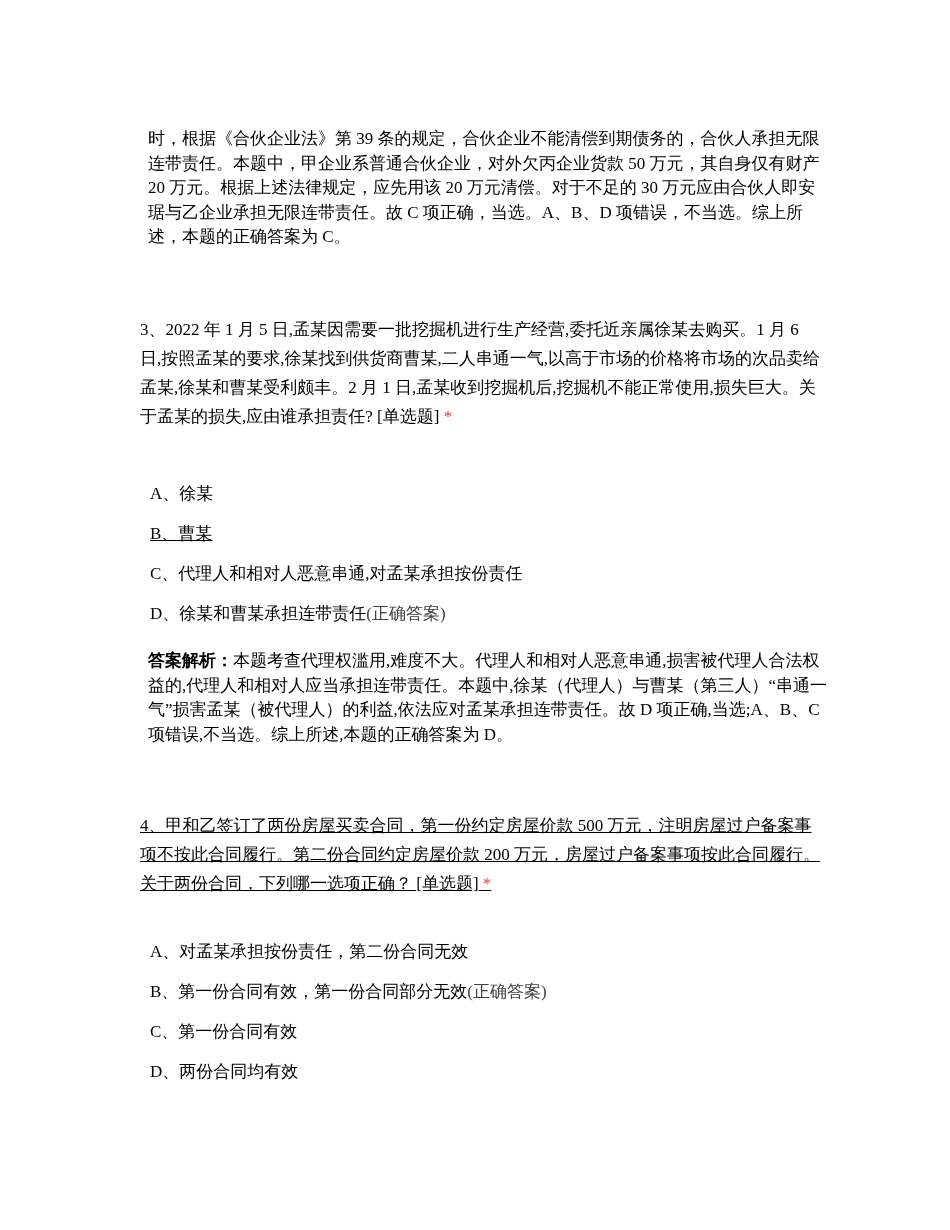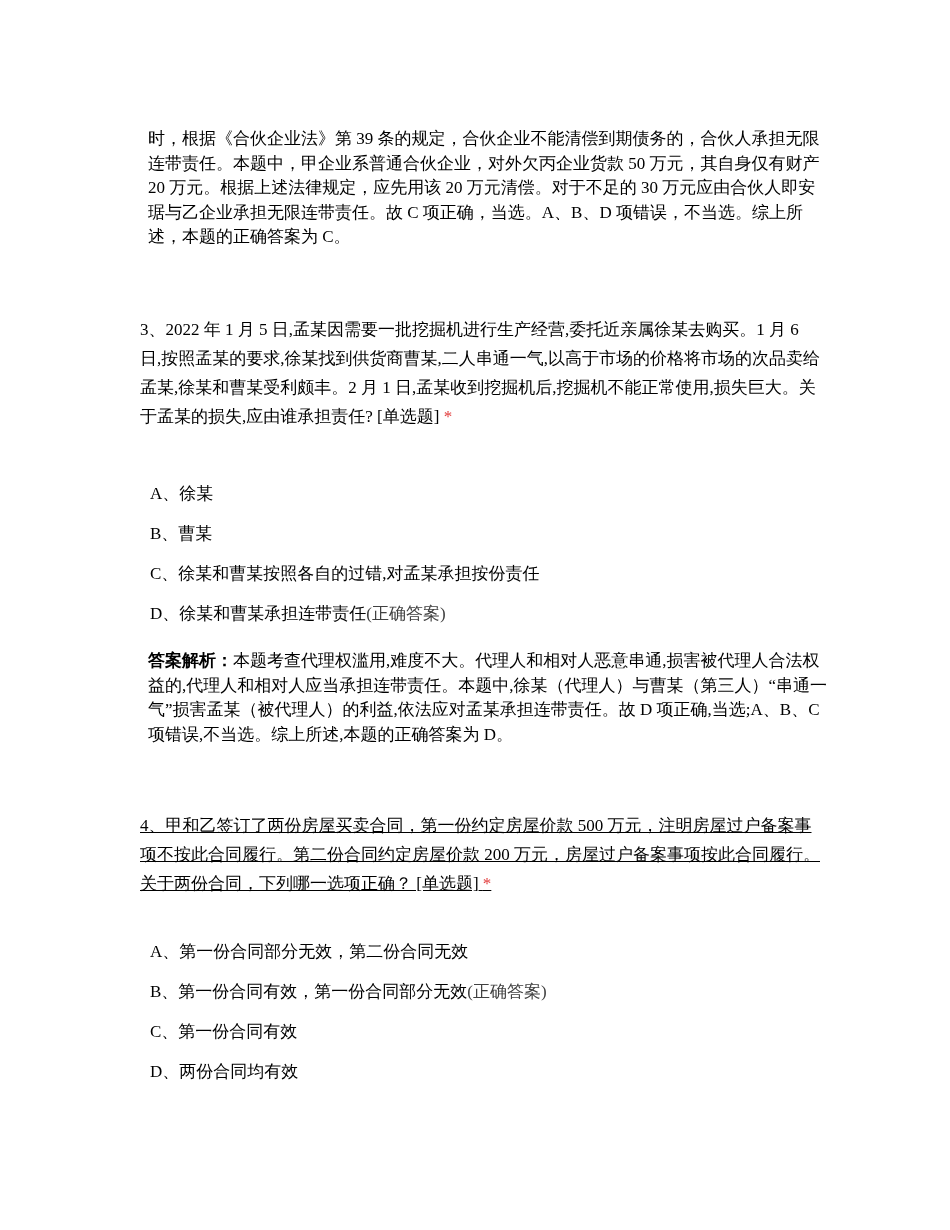--- a/index.html
+++ b/index.html
@@ -59,38 +59,38 @@
 <div class="page">
 
   <p class="para-tight" style="top:119px;">时，根据《合伙企业法》第 39 条的规定，合伙企业不能清偿到期债务的，合伙人承担无限连带责任。本题中，甲企业系普通合伙企业，对外欠丙企业货款 50 万元，其自身仅有财产 20 万元。根据上述法律规定，应先用该 20 万元清偿。对于不足的 30 万元应由合伙人即安琚与乙企业承担无限连带责任。故 C 项正确，当选。A、B、D 项错误，不当选。综上所述，本题的正确答案为 C。</p>
 
   <div>
     <p class="question" style="top:315px;"><span>3、2022 年 1 月 5 日,孟某因需要一批挖掘机进行生产经营,委托近亲属徐某去购买。1 月 6 日,按照孟某的要求,徐某找到供货商曹某,二人串通一气,以高于市场的价格将市场的次品卖给孟某,徐某和曹某受利颇丰。2 月 1 日,孟某收到挖掘机后,挖掘机不能正常使用,损失巨大。关于孟某的损失,应由谁承担责任? [单选题]</span> <span class="required">*</span></p>
 
     <div class="option" style="top:482px;">
       <span>A、徐某</span>
     </div>
-    <div class="option" style="top:522px;">
+    <div class="option" style="top:522px;text-decoration:underline;">
       <span>B、曹某</span>
     </div>
     <div class="option" style="top:562px;">
-      <span>C、徐某和曹某按照各自的过错,对孟某承担按份责任</span>
+      <span>C、代理人和相对人恶意串通,对孟某承担按份责任</span>
     </div>
     <div class="option" style="top:602px;">
       <span>D、徐某和曹某承担连带责任</span><span class="correct">(正确答案)</span>
     </div>
 
     <p class="para-tight" style="top:641px;"><span class="analysis-label">答案解析：</span><span>本题考查代理权滥用,难度不大。代理人和相对人恶意串通,损害被代理人合法权益的,代理人和相对人应当承担连带责任。本题中,徐某（代理人）与曹某（第三人）“串通一气”损害孟某（被代理人）的利益,依法应对孟某承担连带责任。故 D 项正确,当选;A、B、C 项错误,不当选。综上所述,本题的正确答案为 D。</span></p>
   </div>
 
   <div>
     <p class="question" style="top:811px;text-decoration:underline;"><span>4、甲和乙签订了两份房屋买卖合同，第一份约定房屋价款 500 万元，注明房屋过户备案事项不按此合同履行。第二份合同约定房屋价款 200 万元，房屋过户备案事项按此合同履行。关于两份合同，下列哪一选项正确？ [单选题]</span> <span class="required">*</span></p>
 
     <div class="option" style="top:940px;">
-      <span>A、第一份合同部分无效，第二份合同无效</span>
+      <span>A、对孟某承担按份责任，第二份合同无效</span>
     </div>
     <div class="option" style="top:980px;">
       <span>B、第一份合同有效，第一份合同部分无效</span><span class="correct">(正确答案)</span>
     </div>
     <div class="option" style="top:1020px;">
       <span>C、第一份合同有效</span>
     </div>
     <div class="option" style="top:1060px;">
       <span>D、两份合同均有效</span>
     </div>

